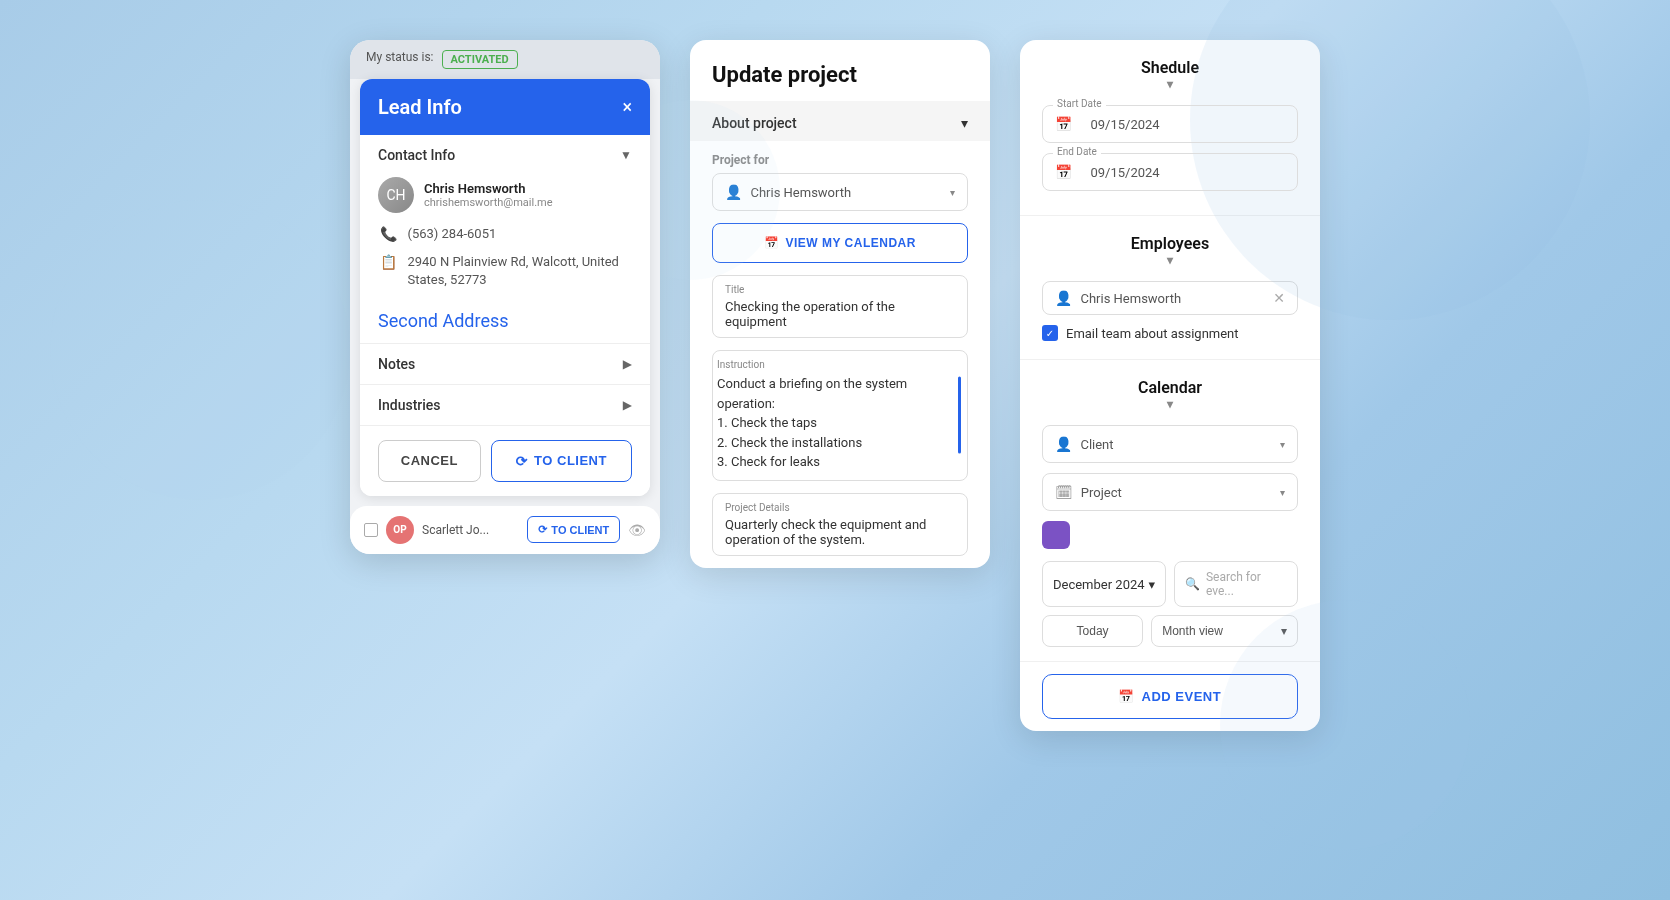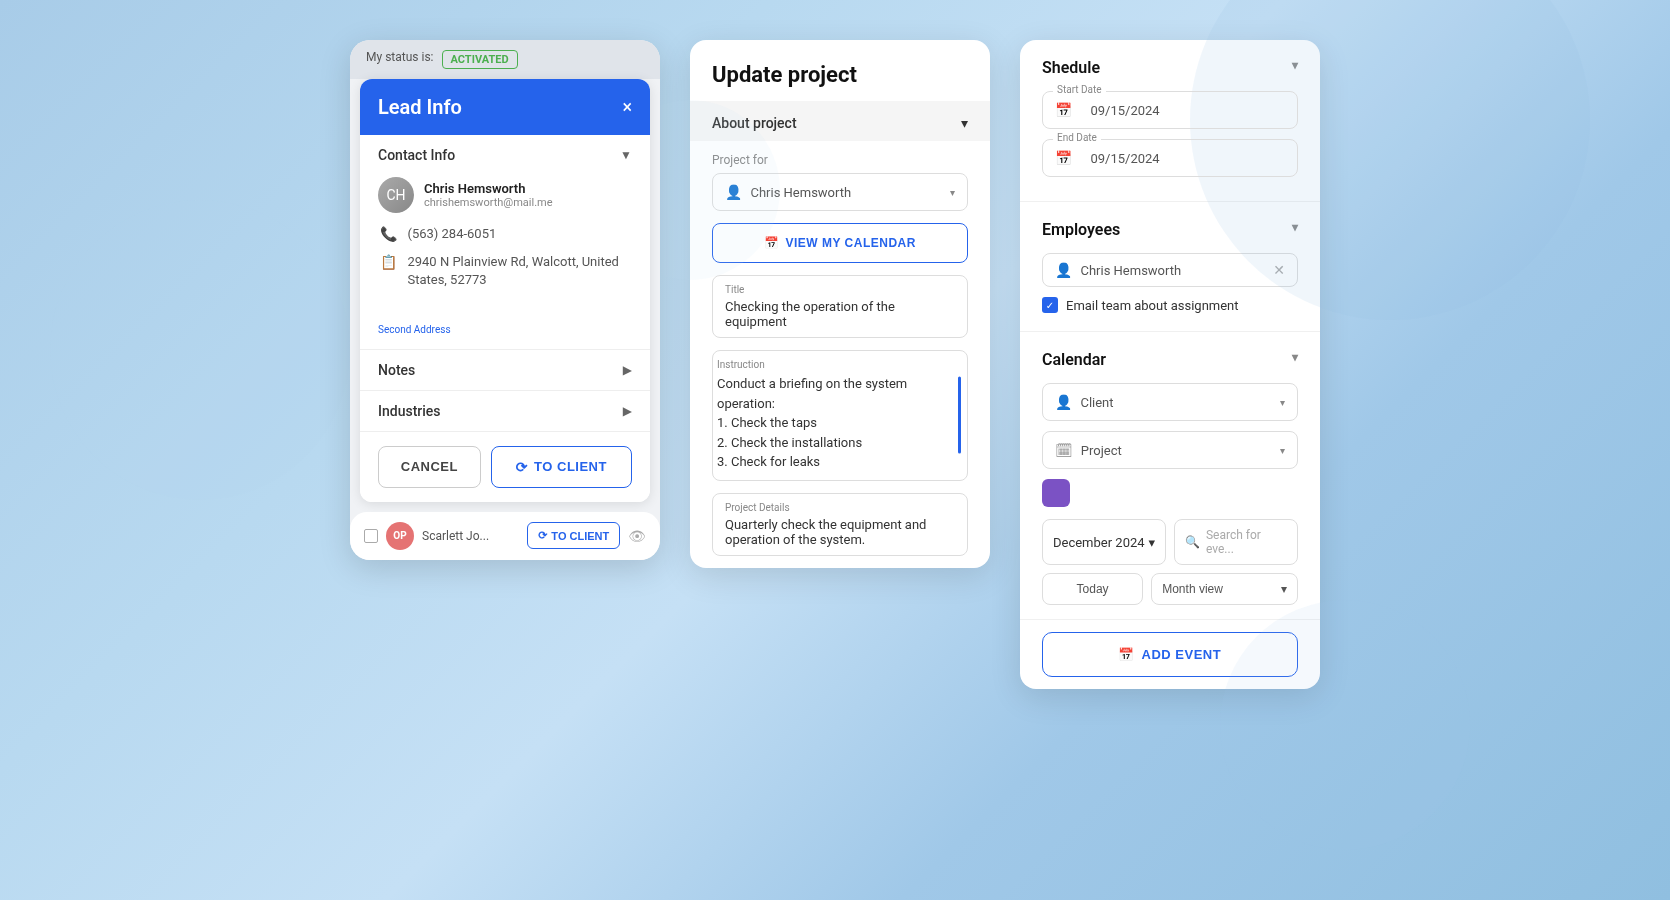--- a/index.html
+++ b/index.html
@@ -181,23 +181,23 @@
       flex-shrink: 0;
     }
     .contact-text {
       font-size: 13px;
       color: #555;
       line-height: 1.4;
     }
 
     .second-address-link {
       color: #2563eb;
-      font-size: 10px;
-      cursor: pointer;
-      margin-top: 24px;
+      font-size: 18px;
+      cursor: pointer;
+      margin-top: 10px;
       display: inline-block;
     }
 
     .lead-modal-footer {
       padding: 14px 18px;
       display: flex;
       gap: 10px;
       background: white;
     }
     .btn-cancel {
@@ -320,20 +320,21 @@
       color: #333;
       display: flex;
       align-items: center;
       justify-content: space-between;
     }
 
     .project-for-label {
       font-size: 12px;
       color: #888;
       padding: 12px 22px 6px;
+      font-weight: bold;
     }
 
     .select-field {
       margin: 0 22px;
       border: 1.5px solid #ddd;
       border-radius: 8px;
       padding: 10px 12px;
       display: flex;
       align-items: center;
       gap: 8px;
@@ -423,22 +424,24 @@
 
     .right-section {
       padding: 18px 22px 14px;
       border-bottom: 1px solid #f0f0f0;
     }
     .right-section-title {
       font-size: 16px;
       font-weight: 600;
       color: #111;
       display: flex;
+      align-items: center;
       justify-content: space-between;
       margin-bottom: 14px;
+      flex-direction: column;
     }
     .chevron-icon { color: #888; font-size: 12px; }
 
     .date-field {
       border: 1.5px solid #ddd;
       border-radius: 8px;
       padding: 10px 12px;
       display: flex;
       align-items: center;
       gap: 18px;

